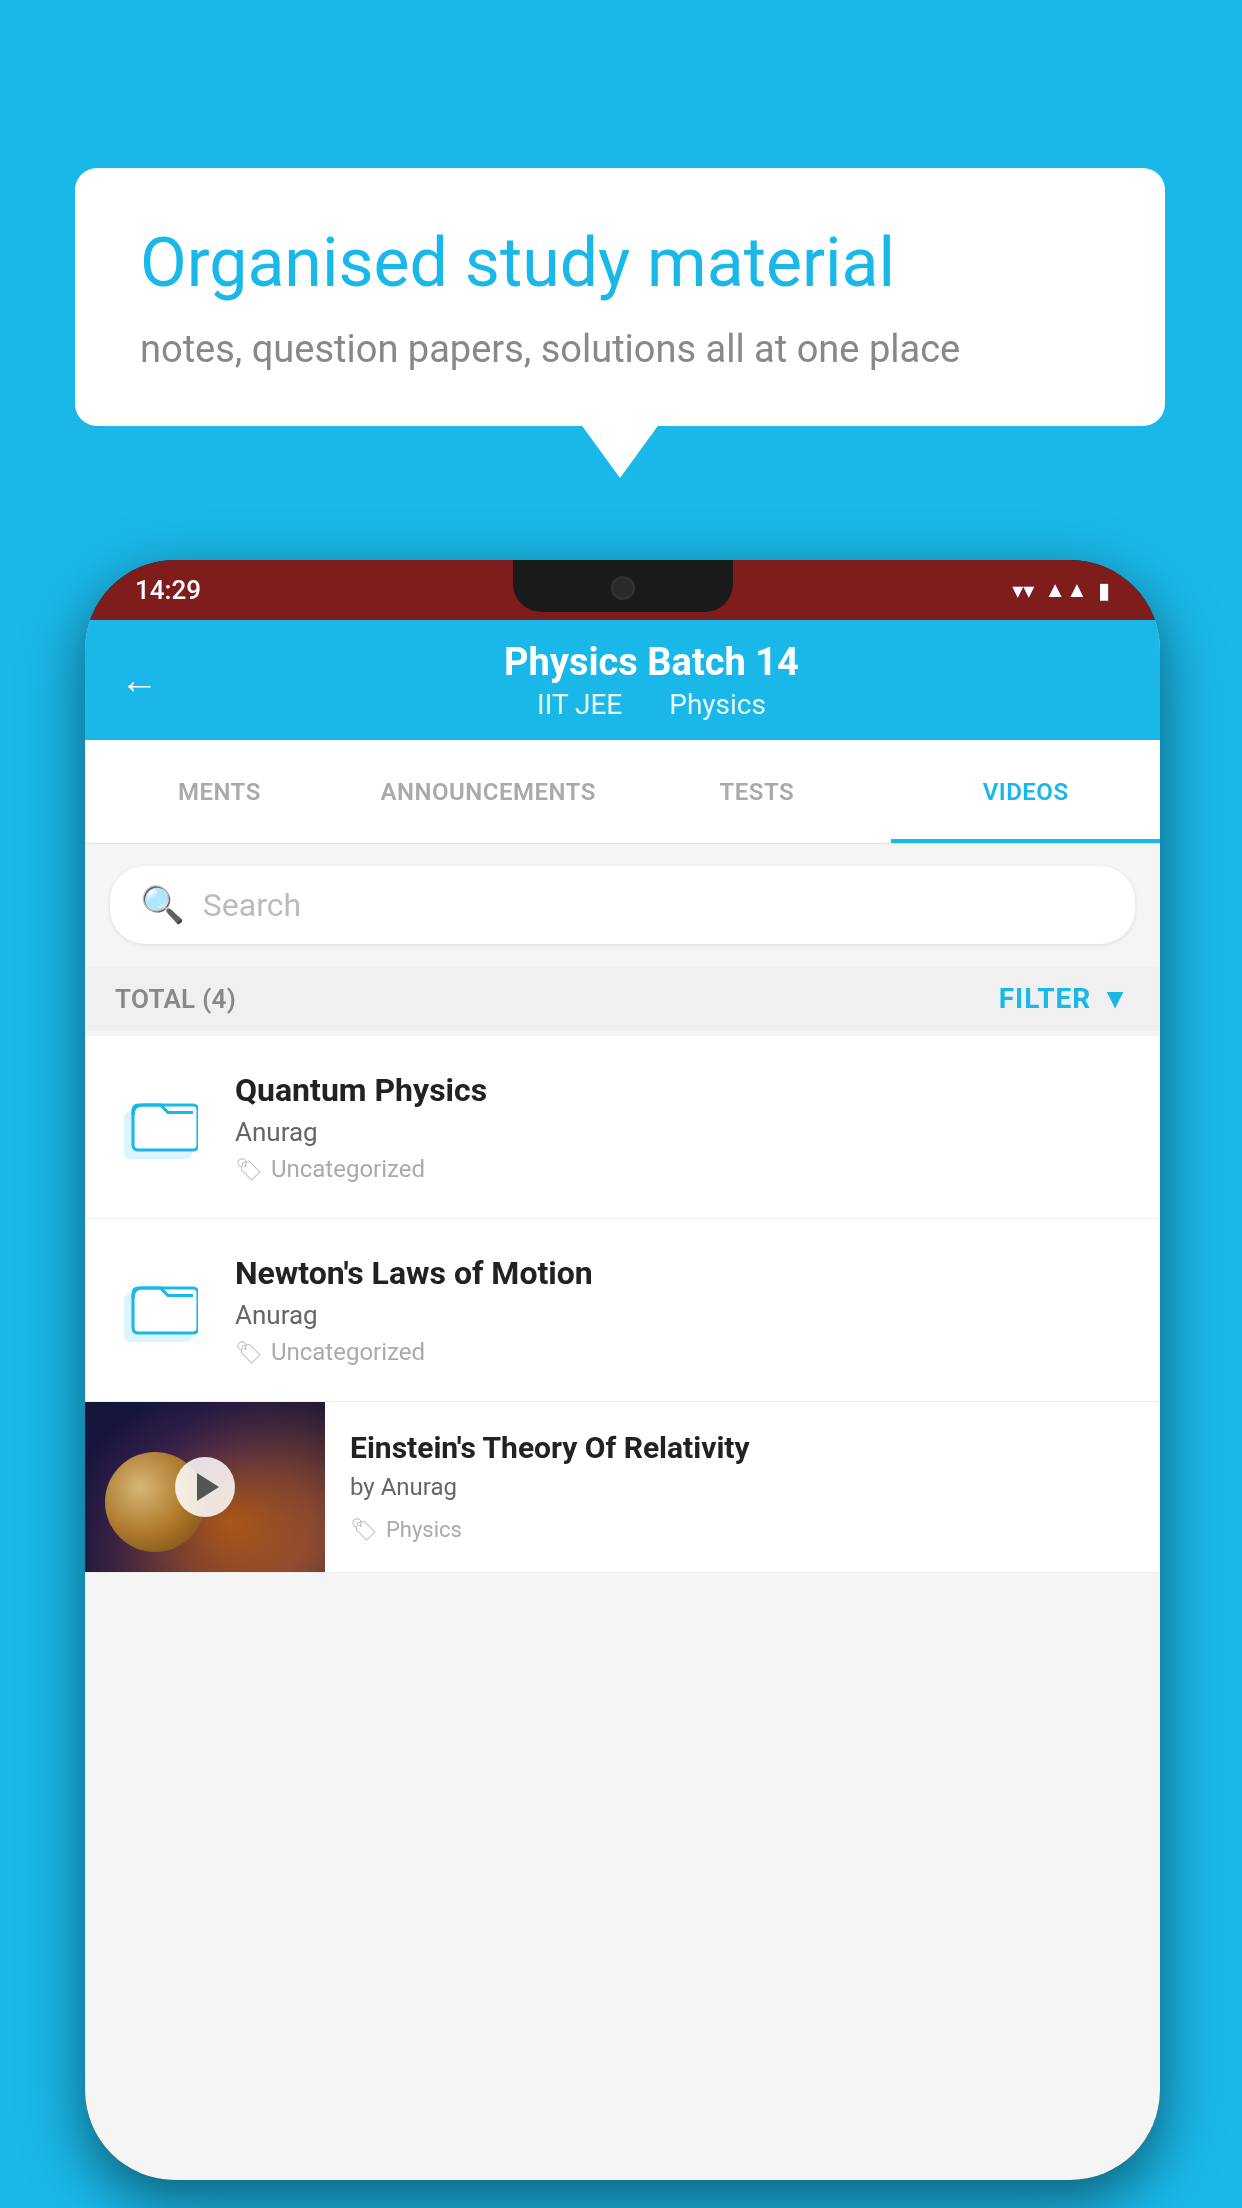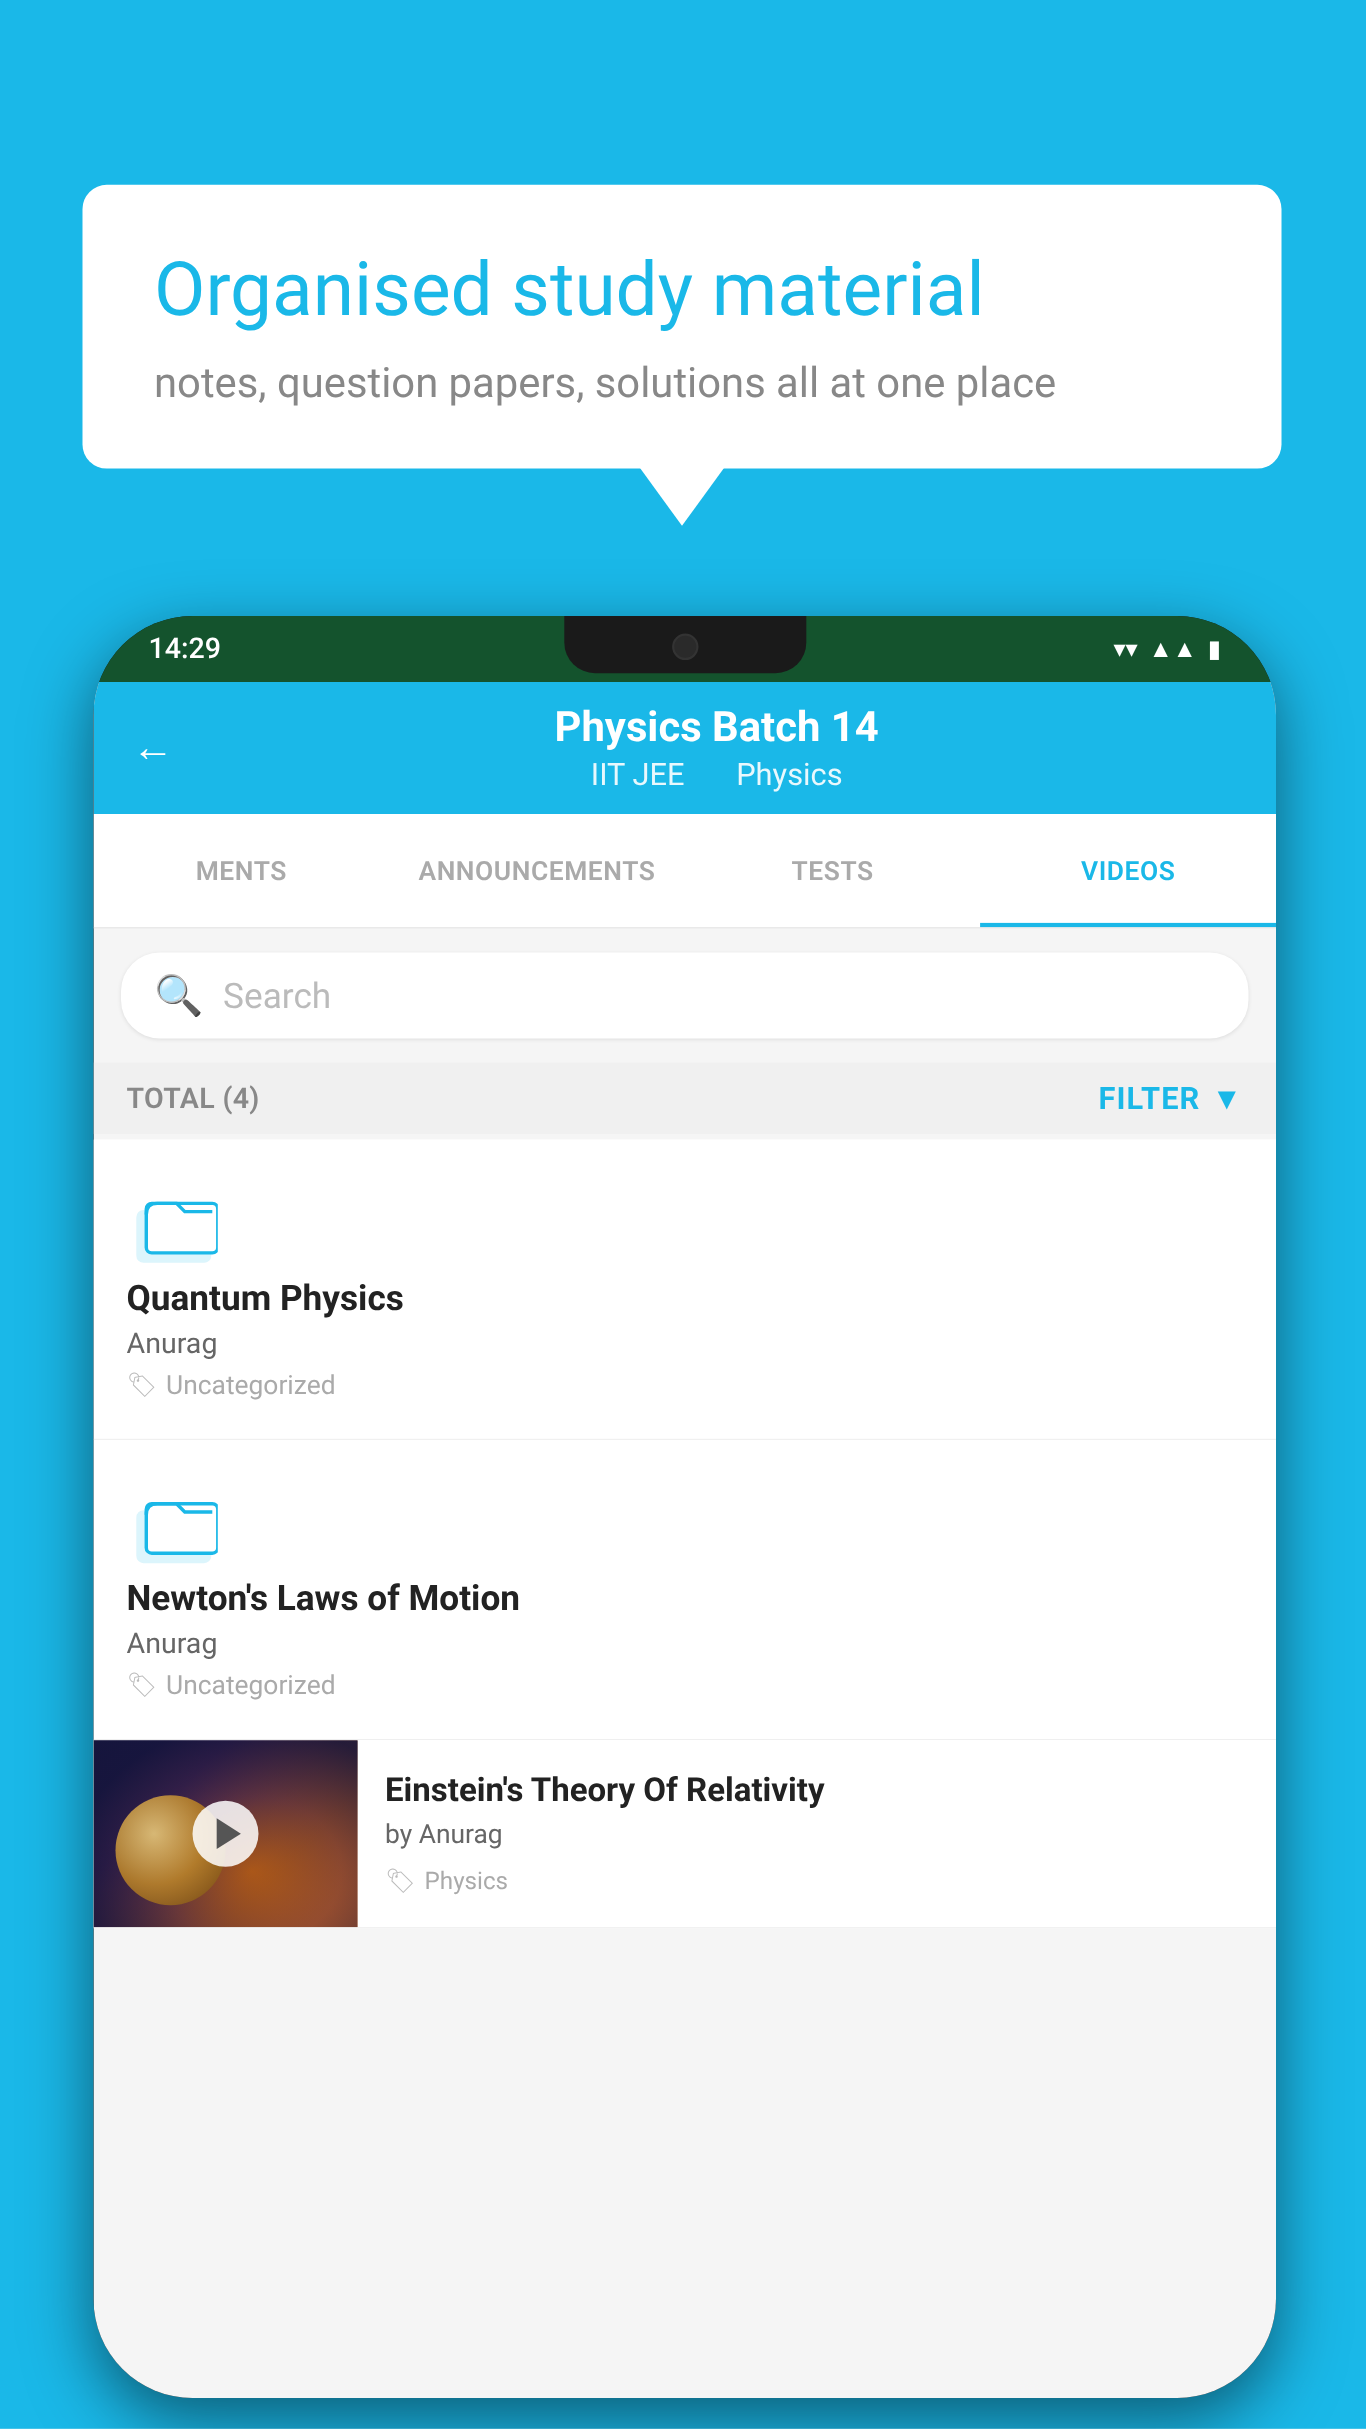--- a/index.html
+++ b/index.html
@@ -86,21 +86,21 @@
       border: 2px solid #333;
     }
 
     
     .status-bar {
       position: absolute;
       top: 0;
       left: 0;
       right: 0;
       height: 60px;
-      background: #14532d;
+      background: #7f1d1d;
       display: flex;
       align-items: center;
       justify-content: space-between;
       padding: 0 50px;
       z-index: 5;
     }
     .status-time {
       color: white;
       font-size: 26px;
       font-weight: 500;
@@ -244,25 +244,24 @@
       font-size: 28px;
     }
 
     
     .list-container {
       background: white;
       margin-top: 5px;
     }
     .list-item {
       display: flex;
-      align-items: flex-start;
+      align-items: center;
       padding: 35px 30px;
       border-bottom: 1px solid #eee;
       background: white;
-      flex-direction: column;
     }
     .item-icon {
       width: 90px;
       height: 90px;
       display: flex;
       align-items: center;
       justify-content: center;
       margin-right: 30px;
       flex-shrink: 0;
     }

